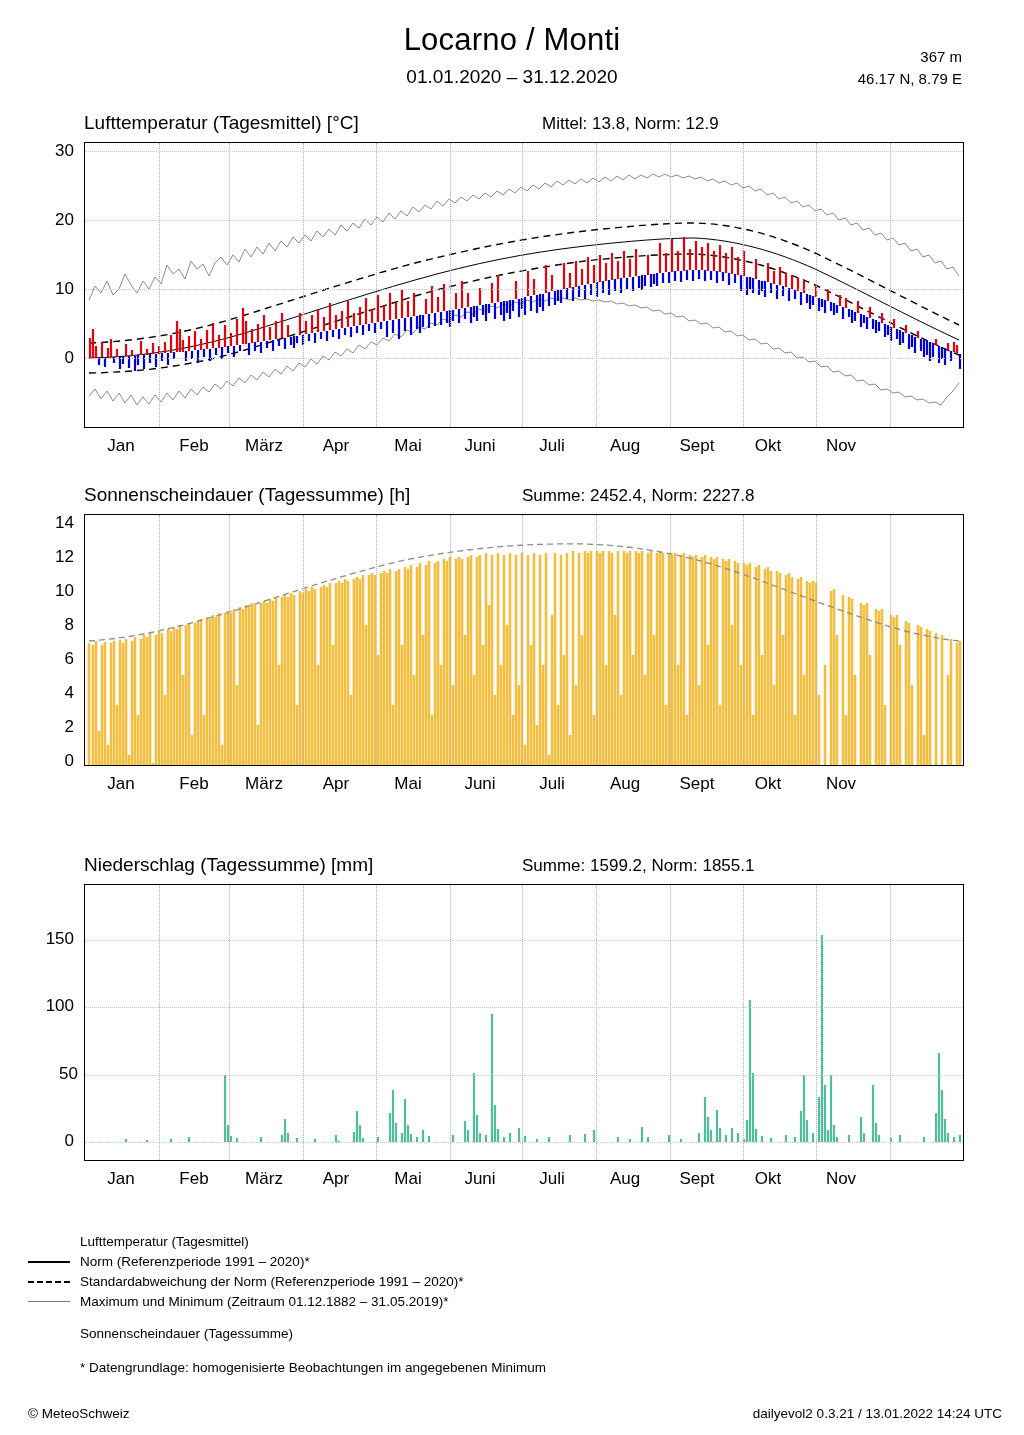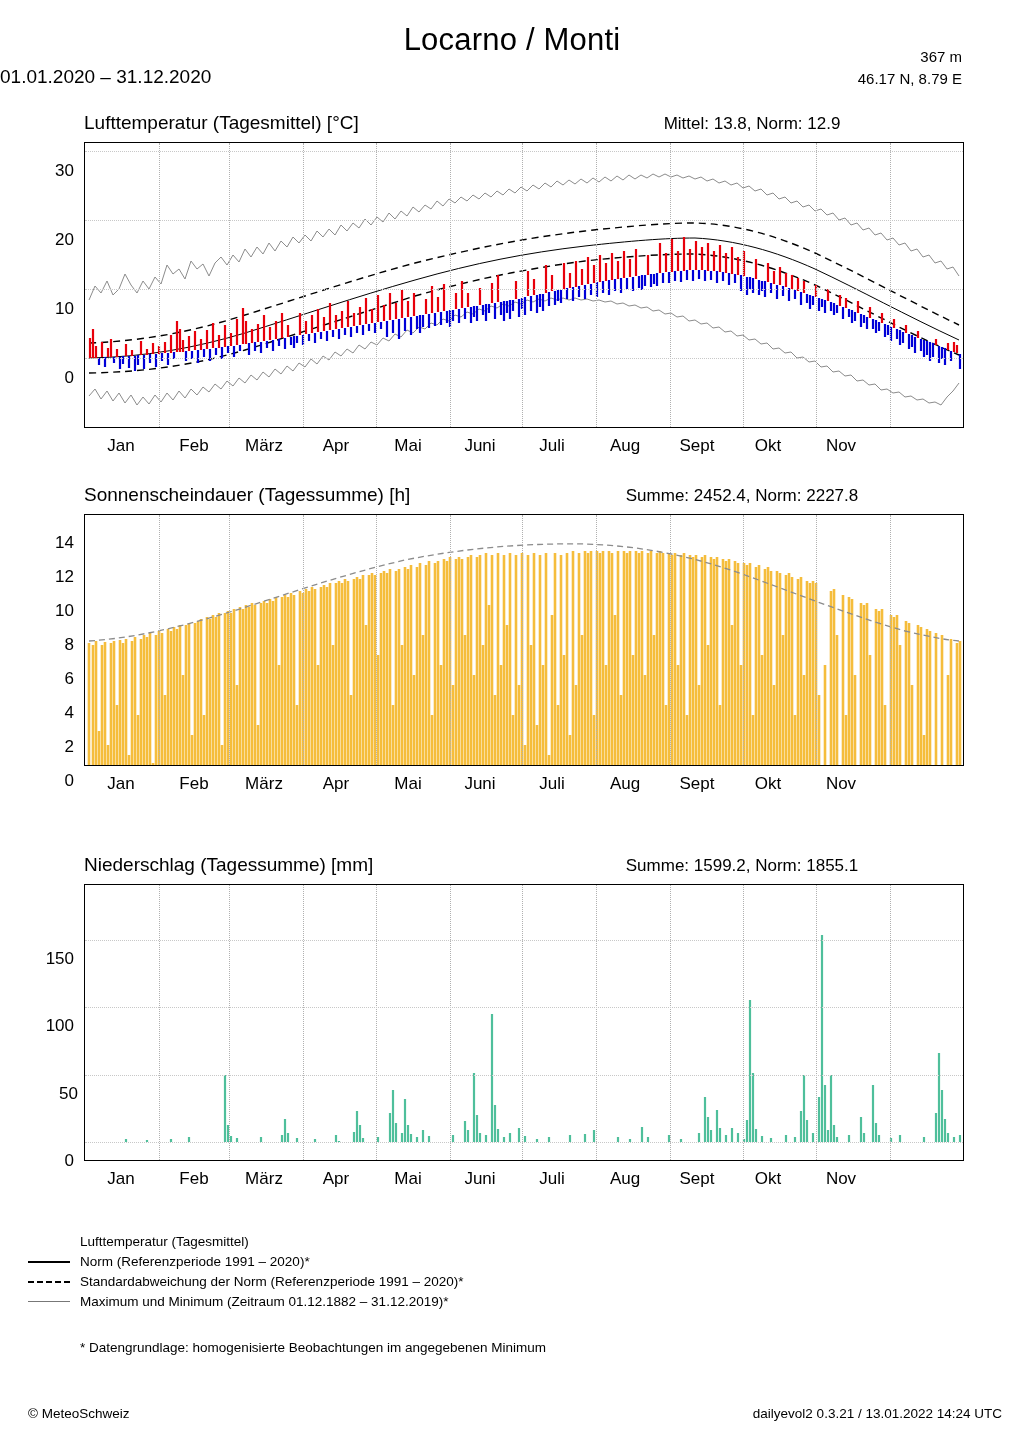--- a/index.html
+++ b/index.html
@@ -8,31 +8,31 @@
     font-family:"Liberation Sans", sans-serif;
     color:#000;
     position:relative;
     overflow:hidden;
   }
   .station-title{
     position:absolute;left:0;top:22px;width:1024px;text-align:center;
     font-size:31px;letter-spacing:0.2px;
   }
   .station-period{
-    position:absolute;left:0;top:66px;width:1024px;
+    position:absolute;left:0;top:66px;width:1024px;text-align:center;
     font-size:19px;
   }
   .meta{
     position:absolute;right:62px;top:46px;text-align:right;font-size:15px;line-height:22px;
   }
   .panel{position:absolute;}
   .panel-title{position:absolute;font-size:19px;}
-  .panel-stat{position:absolute;font-size:17px;text-align:center;}
+  .panel-stat{position:absolute;font-size:17px;text-align:left;}
   .plot{position:absolute;border:1px solid #000;background:#fff;overflow:hidden;}
-  .ytick{position:absolute;font-size:17px;text-align:right;width:48px;margin-top:20px;}
+  .ytick{position:absolute;font-size:17px;text-align:right;width:48px;}
   .xtick{position:absolute;font-size:17px;text-align:center;width:70px;}
   .gridv{position:absolute;top:0;bottom:0;width:1px;background:#cfcfcf;}
   .gridv.dot{background:none;border-left:1px dotted #b0b0b0;}
   .gridh{position:absolute;left:0;right:0;height:1px;border-top:1px dotted #c8c8c8;}
   svg{display:block;}
   .legend{position:absolute;font-size:13.5px;line-height:20px;}
   .legend-row{position:relative;height:20px;}
   .legend-sample{position:absolute;left:0;top:9px;width:42px;height:0;}
   .legend-label{position:absolute;left:52px;top:0;white-space:nowrap;}
   .footer-left{position:absolute;left:28px;bottom:14px;font-size:13.5px;}
@@ -880,23 +880,26 @@
   <div class="legend-row">
     <span class="legend-sample" style="border-top:2px solid #000;"></span>
     <span class="legend-label">Norm (Referenzperiode 1991 – 2020)*</span>
   </div>
   <div class="legend-row">
     <span class="legend-sample" style="border-top:2px dashed #000;"></span>
     <span class="legend-label">Standardabweichung der Norm (Referenzperiode 1991 – 2020)*</span>
   </div>
   <div class="legend-row">
     <span class="legend-sample" style="border-top:1px solid #777;"></span>
-    <span class="legend-label">Maximum und Minimum (Zeitraum 01.12.1882 – 31.12.2019)*</span>
+    <span class="legend-label">Maximum und Minimum (Zeitraum 01.12.1882 – 31.05.2019)*</span>
   </div>
   <div class="legend-row" style="height:12px;"></div>
+  <div class="legend-row">
+    <span class="legend-label">Sonnenscheindauer (Tagessumme)</span>
+  </div>
   <div class="legend-row" style="height:14px;"></div>
   <div class="legend-row">
     <span class="legend-label" style="left:52px;">* Datengrundlage: homogenisierte Beobachtungen im angegebenen Minimum</span>
   </div>
 </div>
 
 <div class="footer-left">© MeteoSchweiz</div>
 <div class="footer-right">dailyevol2 0.3.21 / 13.01.2022 14:24 UTC</div>
 
 </body></html>

